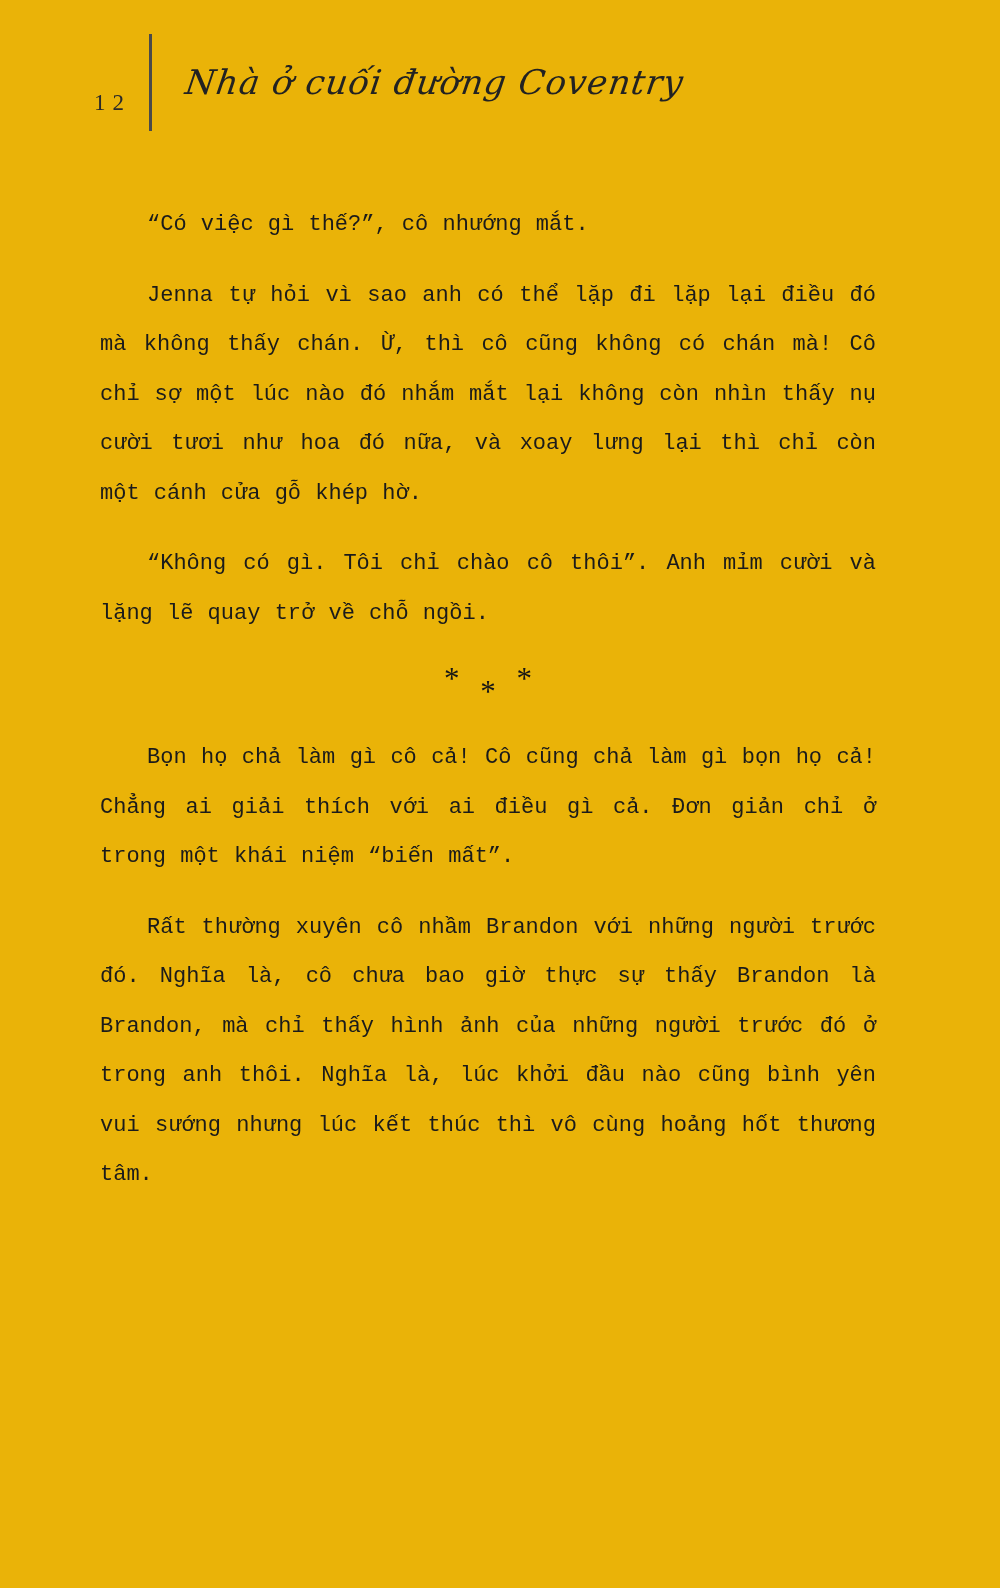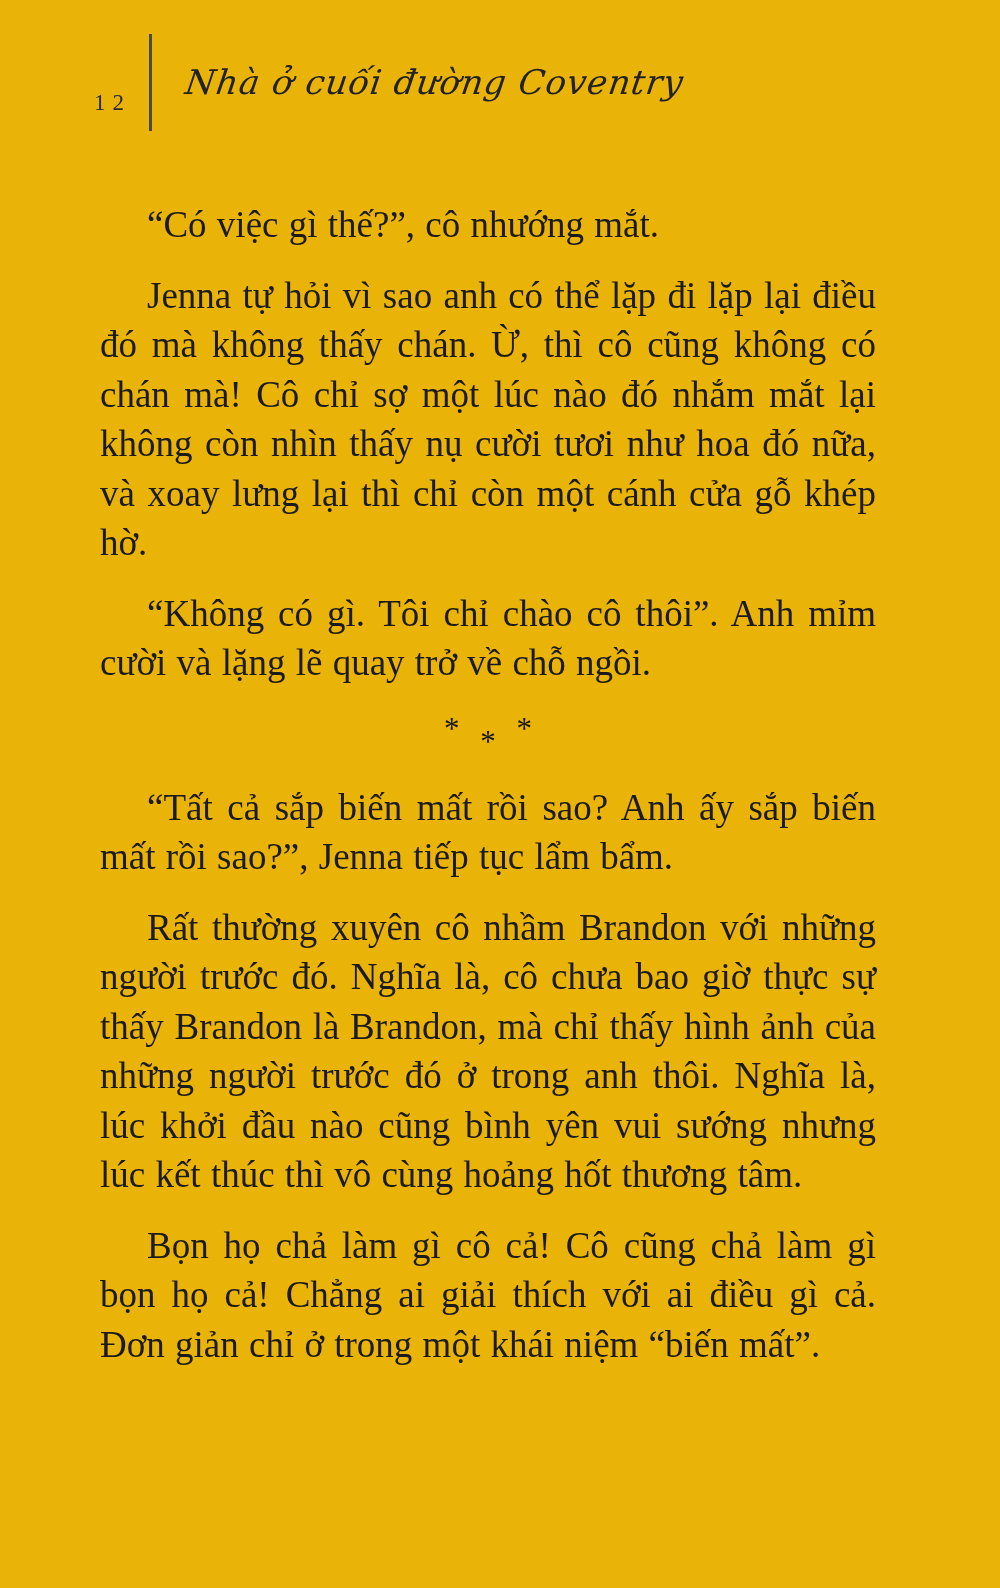--- a/index.html
+++ b/index.html
@@ -49,26 +49,27 @@
   }
   
   .body-text {
     position: absolute;
     left: 100px;
     top: 200px;
     width: 776px;
   }
   .body-text p {
     margin: 0 0 21px 0;
-    font-size: 37px;
+    font-size: 22px;
     line-height: 49.5px;
     text-align: justify;
     text-align-last: left;
     text-indent: 47px;
     word-spacing: 1px;
+    font-family: Liberation Mono, monospace;
   }
   
   .section-break {
     height: 64px;
     margin: 4px 0 10px 0;
     text-align: center;
     font-size: 31px;
     line-height: 40px;
     color: #161616;
   }
@@ -100,20 +101,19 @@
 
     <p>“Không có gì. Tôi chỉ chào cô thôi”. Anh mỉm cười và lặng lẽ quay trở về chỗ ngồi.</p>
 
     <div class="section-break">
       <span class="ast">*</span>
       <span class="ast ast-mid">*</span>
       <span class="ast">*</span>
     </div>
 
 
-    <p>“Tất cả sắp biến mất rồi sao? Anh ấy sắp biến mất rồi sao?”, Jenna tiếp tục lẩm bẩm.</p>
+
+    <p>Bọn họ chả làm gì cô cả! Cô cũng chả làm gì bọn họ cả! Chẳng ai giải thích với ai điều gì cả. Đơn giản chỉ ở trong một khái niệm “biến mất”.</p>
 
     <p>Rất thường xuyên cô nhầm Brandon với những người trước đó. Nghĩa là, cô chưa bao giờ thực sự thấy Brandon là Brandon, mà chỉ thấy hình ảnh của những người trước đó ở trong anh thôi. Nghĩa là, lúc khởi đầu nào cũng bình yên vui sướng nhưng lúc kết thúc thì vô cùng hoảng hốt thương tâm.</p>
-
-    <p>Bọn họ chả làm gì cô cả! Cô cũng chả làm gì bọn họ cả! Chẳng ai giải thích với ai điều gì cả. Đơn giản chỉ ở trong một khái niệm “biến mất”.</p>
 
   </div>
 </div>
 
 </body></html>

